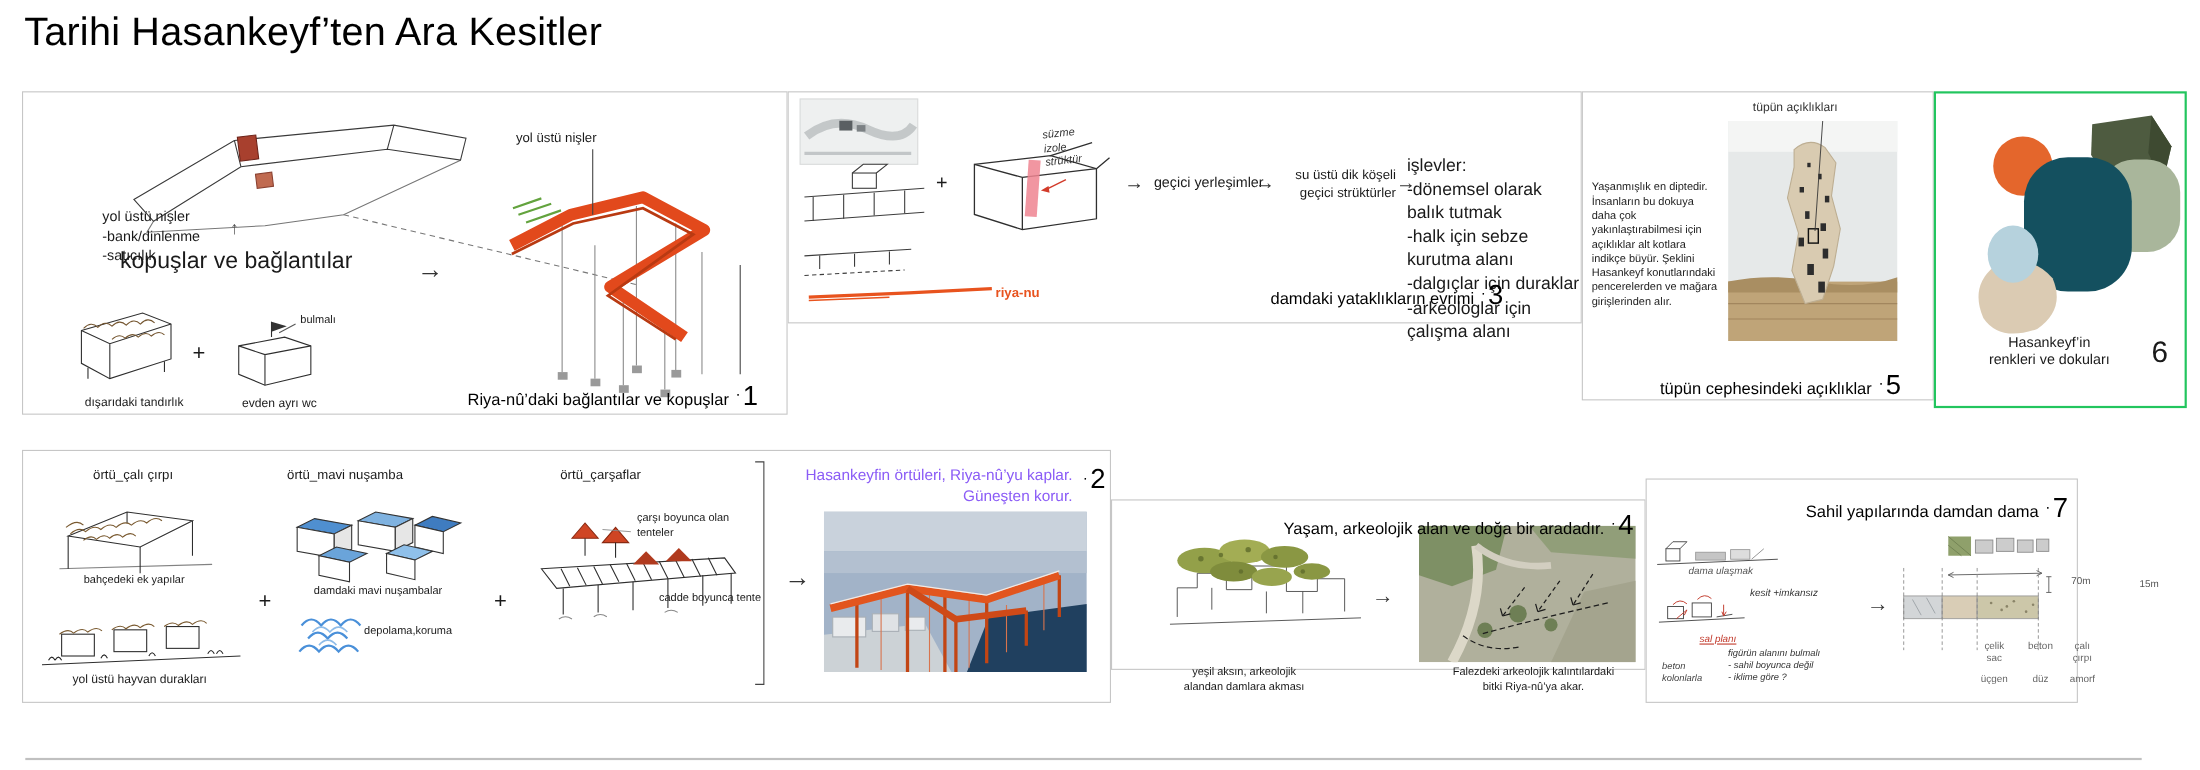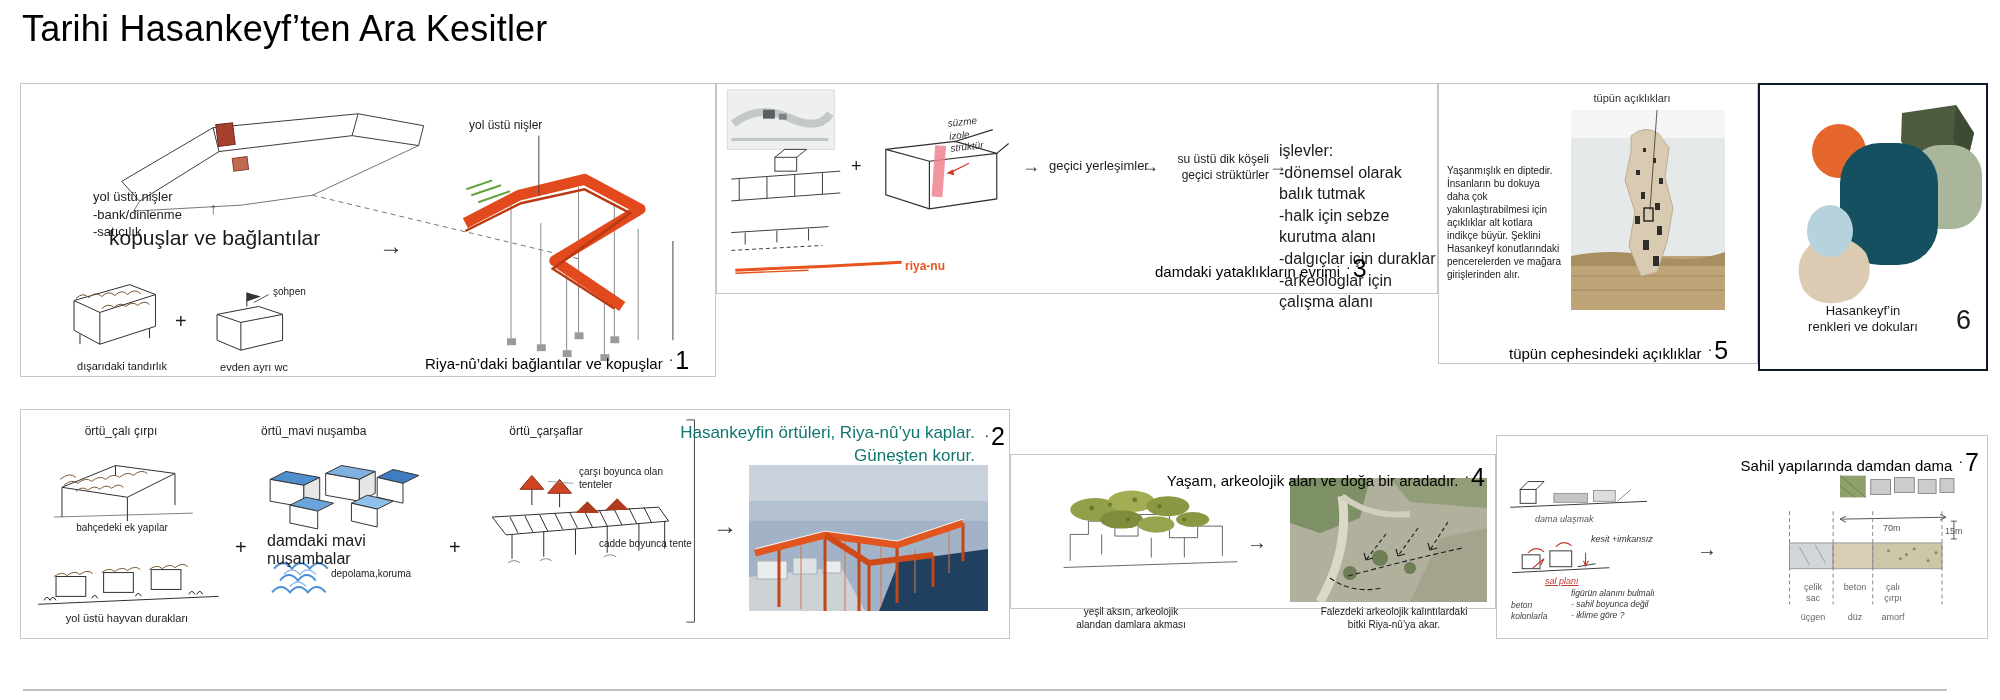--- a/index.html
+++ b/index.html
@@ -66,21 +66,21 @@
       <path d="M520,52 V112" stroke="#444" stroke-width="1" fill="none"></path>
       <path d="M655,158 V258" stroke="#444" stroke-width="1" fill="none"></path>
     </svg>
     <div class="lbl" style="left:72px;top:104px;font-size:13px;line-height:1.35">yol üstü nişler
 -bank/dinlenme
 -satıcılık</div>
     <div class="lbl" style="left:188px;top:116px;font-size:16px;color:#555">↑</div>
     <div class="lbl" style="left:88px;top:142px;font-size:21px">kopuşlar ve bağlantılar</div>
     <div class="lbl" style="left:154px;top:226px;font-size:20px">+</div>
     <div class="lbl" style="left:36px;top:276px;width:130px;text-align:center;font-size:11px">dışarıdaki tandırlık</div>
-    <div class="lbl" style="left:252px;top:202px;font-size:10px">şohpen</div>
+    <div class="lbl" style="left:252px;top:202px;font-size:10px">bulmalı</div>
     <div class="lbl" style="left:178px;top:277px;width:110px;text-align:center;font-size:11px">evden ayrı wc</div>
     <div class="lbl" style="left:358px;top:148px;font-size:24px;color:#333">→</div>
     <div class="lbl" style="left:448px;top:34px;font-size:12px">yol üstü nişler</div>
     <div class="cap" style="left:404px;top:262px">
       <span>Riya-nû’daki bağlantılar ve kopuşlar</span><span class="dot">·</span><span class="num">1</span>
     </div>
   </section>
 
   <section class="panel" style="left:716px;top:83px;width:722px;height:211px">
     <svg class="artfill" viewBox="0 0 722 211">
@@ -153,21 +153,21 @@
       </g>
       <rect x="73" y="98" width="9" height="13" fill="none" stroke="#111" stroke-width="1.3"></rect>
       <path d="M86,0 L79,100" stroke="#333" stroke-width="0.8" fill="none"></path>
     </svg>
     <div class="lbl" style="left:8px;top:80px;width:114px;font-size:10px;line-height:1.3;color:#222">Yaşanmışlık en diptedir. İnsanların bu dokuya daha çok yakınlaştırabilmesi için açıklıklar alt kotlara indikçe büyür. Şeklini Hasankeyf konutlarındaki pencerelerden ve mağara girişlerinden alır.</div>
     <div class="cap" style="left:70px;top:252px">
       <span>tüpün cephesindeki açıklıklar</span><span class="dot">·</span><span class="num">5</span>
     </div>
   </section>
 
-  <section class="panel" style="left:1758px;top:83px;width:230px;height:288px;border:2px solid #0f172a">
+  <section class="panel" style="left:1758px;top:83px;width:230px;height:288px;border:2px solid #22c55e">
     <svg class="artfill" viewBox="0 0 226 284">
       <circle cx="79" cy="66" r="27" fill="#e4662c"></circle>
       <path d="M142,28 L196,20 L214,48 L206,82 L160,86 L141,56 Z" fill="#4e5b40"></path>
       <path d="M196,20 L214,48 L206,82 L193,54 Z" fill="#3e4a31"></path>
       <rect x="150" y="60" width="72" height="84" rx="30" fill="#a9b69b"></rect>
       <rect x="80" y="58" width="98" height="122" rx="40" fill="#14505f"></rect>
       <path d="M52,158 Q86,144 106,168 Q118,196 92,214 Q58,226 43,204 Q31,176 52,158 Z" fill="#dbcbb3"></path>
       <ellipse cx="70" cy="146" rx="23" ry="26" fill="#b6d2dd"></ellipse>
     </svg>
     <div class="lbl" style="left:0;top:218px;width:206px;text-align:center;font-size:13px;line-height:1.25">Hasankeyf’in
@@ -237,28 +237,28 @@
       </g>
       <path d="M556,104 L568,92 L580,104 Z" fill="#b03a1e"></path>
       <path d="M586,101 L598,89 L610,101 Z" fill="#b03a1e"></path>
       <path d="M668,10 L676,10 L676,214 L668,214" stroke="#444" fill="none" stroke-width="1"></path>
     </svg>
     <div class="lbl" style="left:30px;top:14px;width:140px;text-align:center;font-size:12px">örtü_çalı çırpı</div>
     <div class="lbl" style="left:36px;top:112px;width:130px;text-align:center;font-size:10px">bahçedeki ek yapılar</div>
     <div class="lbl" style="left:16px;top:202px;width:180px;text-align:center;font-size:11px">yol üstü hayvan durakları</div>
     <div class="lbl" style="left:214px;top:126px;font-size:20px">+</div>
     <div class="lbl" style="left:240px;top:14px;width:160px;text-align:left;font-size:12px">örtü_mavi nuşamba</div>
-    <div class="lbl" style="left:246px;top:122px;width:150px;text-align:left;font-size:16px">damdaki mavi nuşambalar</div>
+    <div class="lbl" style="left:231px;top:122px;width:150px;text-align:right;font-size:10px">damdaki mavi nuşambalar</div>
     <div class="lbl" style="left:310px;top:158px;font-size:10px">depolama,koruma</div>
     <div class="lbl" style="left:428px;top:126px;font-size:20px">+</div>
     <div class="lbl" style="left:455px;top:14px;width:140px;text-align:center;font-size:12px">örtü_çarşaflar</div>
     <div class="lbl" style="left:558px;top:56px;width:104px;font-size:10px;line-height:1.25">çarşı boyunca olan tenteler</div>
     <div class="lbl" style="left:578px;top:128px;font-size:10px">cadde boyunca tente</div>
     <div class="lbl" style="left:692px;top:102px;font-size:24px;color:#333">→</div>
-    <div class="lbl r" style="right:34px;top:12px;font-size:17px;line-height:1.35;color:#0f766e">Hasankeyfin örtüleri, Riya-nû’yu kaplar.
+    <div class="lbl r" style="right:34px;top:12px;font-size:14px;line-height:1.35;color:#8b5cf6">Hasankeyfin örtüleri, Riya-nû’yu kaplar.
 Güneşten korur.</div>
     <div class="cap" style="right:4px;top:12px"><span class="dot">·</span><span class="num">2</span></div>
     <svg class="art" style="left:728px;top:55px;width:239px;height:146px" viewBox="0 0 239 146">
       <rect width="239" height="146" fill="#a2b3c8"></rect>
       <rect width="239" height="36" fill="#c9d2dc"></rect>
       <rect y="36" width="239" height="20" fill="#b3c0d0"></rect>
       <polygon points="130,146 150,96 239,84 239,146" fill="#20405f"></polygon>
       <polygon points="0,112 92,102 116,146 0,146" fill="#ccd2d6"></polygon>
       <rect x="8" y="96" width="30" height="18" fill="#e9ebed" stroke="#a9b0b6"></rect>
       <rect x="44" y="93" width="24" height="16" fill="#dfe2e5" stroke="#a9b0b6"></rect>
@@ -321,21 +321,21 @@
     <div class="cap" style="right:10px;top:8px">
       <span>Yaşam, arkeolojik alan ve doğa bir aradadır.</span><span class="dot">·</span><span class="num">4</span>
     </div>
     <div class="lbl" style="left:20px;top:150px;width:200px;text-align:center;font-size:10px;line-height:1.3">yeşil aksın, arkeolojik
 alandan damlara akması</div>
     <div class="lbl" style="left:236px;top:76px;font-size:20px;color:#333">→</div>
     <div class="lbl" style="left:288px;top:150px;width:190px;text-align:center;font-size:10px;line-height:1.3">Falezdeki arkeolojik kalıntılardaki
 bitki Riya-nû’ya akar.</div>
   </section>
 
-  <section class="panel" style="left:1496px;top:435px;width:492px;height:204px">
+  <section class="panel" style="left:1496px;top:435px;width:393px;height:204px">
     <svg class="artfill" viewBox="0 0 492 204">
       <g fill="none" stroke="#3a3a3a" stroke-width="1">
         <path d="M12,72 L150,66"></path>
         <rect x="22" y="54" width="16" height="14"></rect>
         <path d="M22,54 L30,46 L46,46 L38,54"></path>
         <rect x="56" y="58" width="34" height="9" fill="#c5c5c5" stroke="#999"></rect>
         <rect x="96" y="55" width="22" height="11" fill="#dddddd" stroke="#999"></rect>
         <path d="M120,66 l14,-12" stroke="#888"></path>
         <path d="M14,138 L112,133"></path>
         <rect x="24" y="120" width="18" height="14"></rect>

